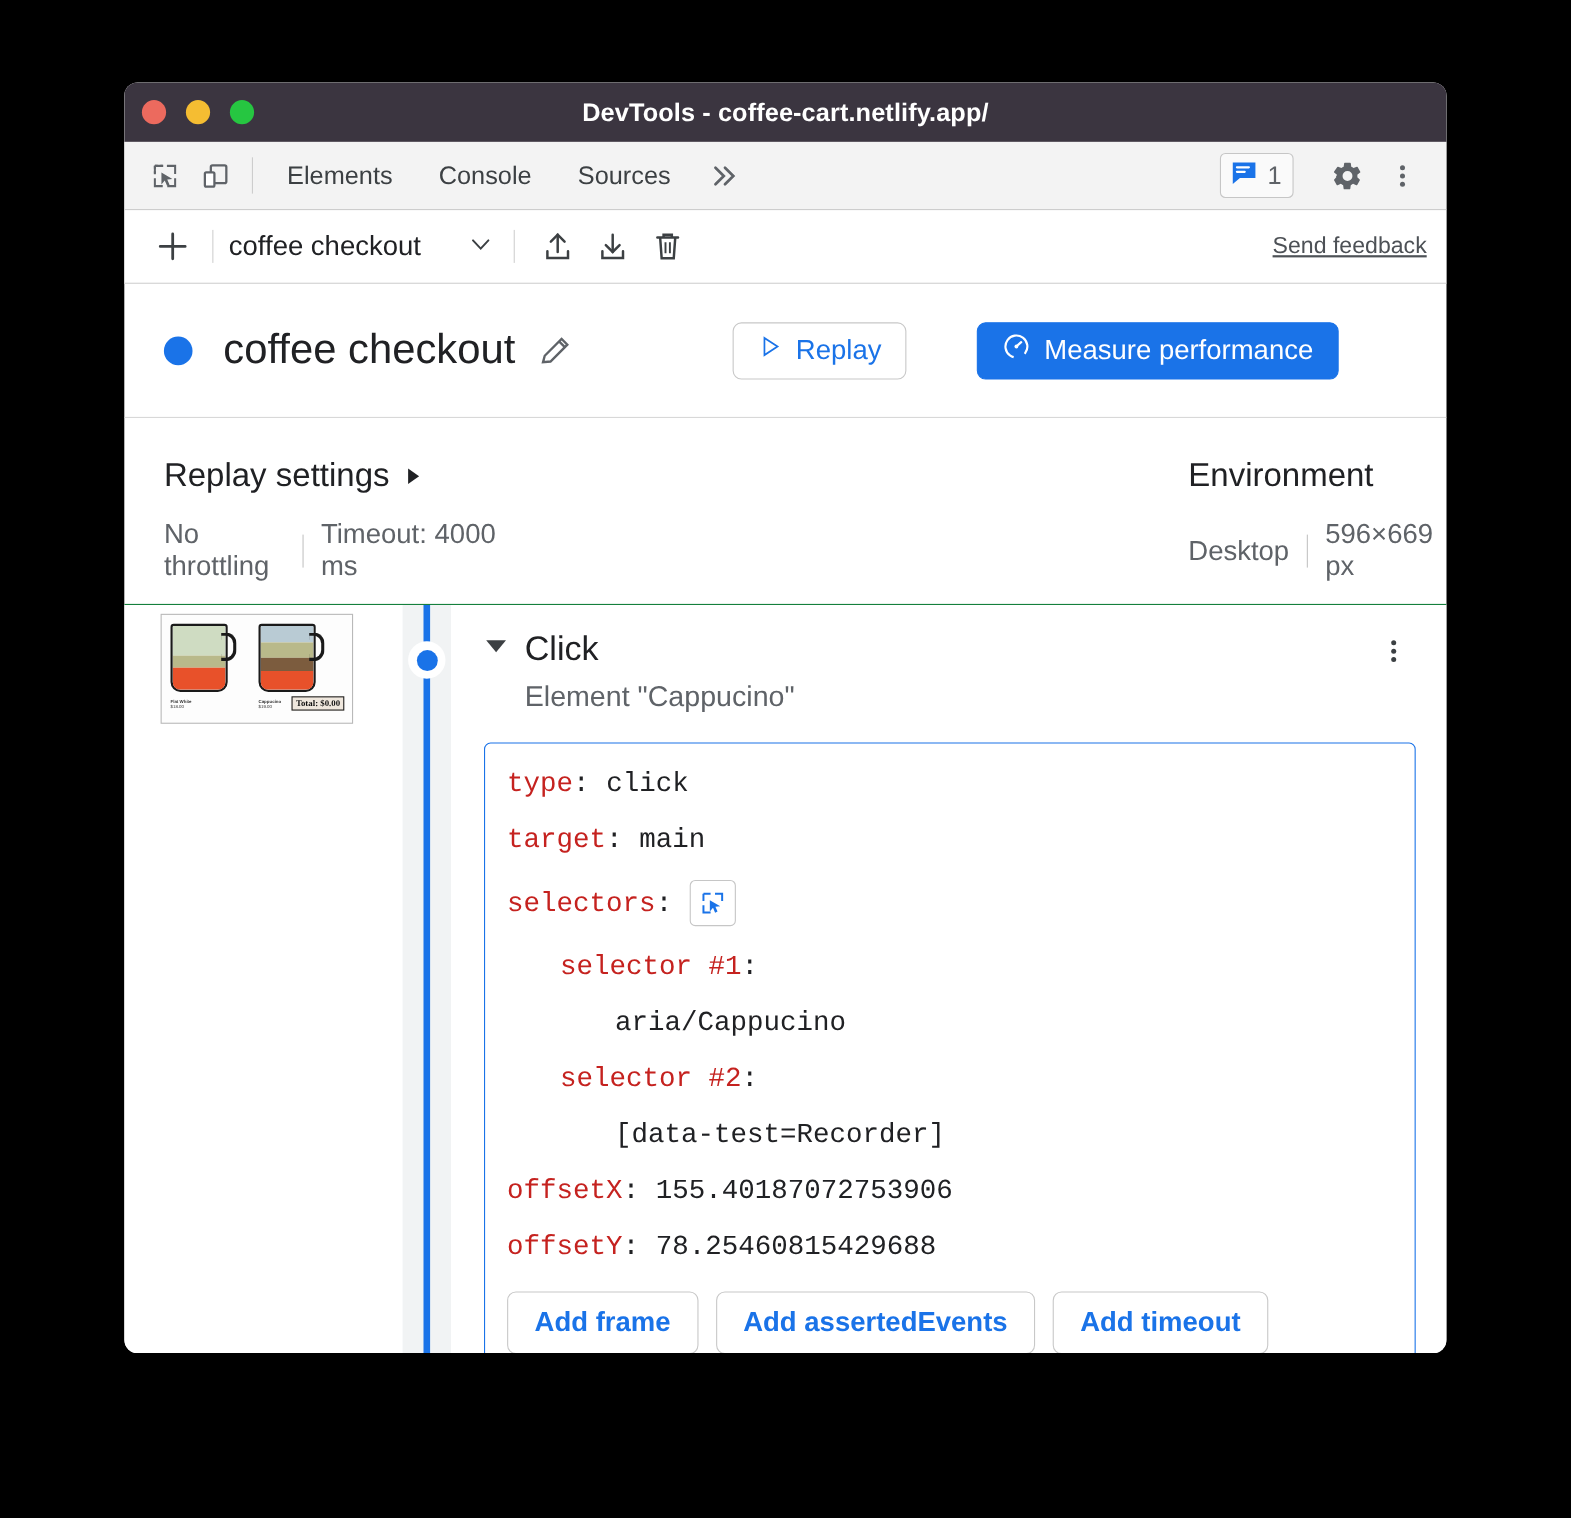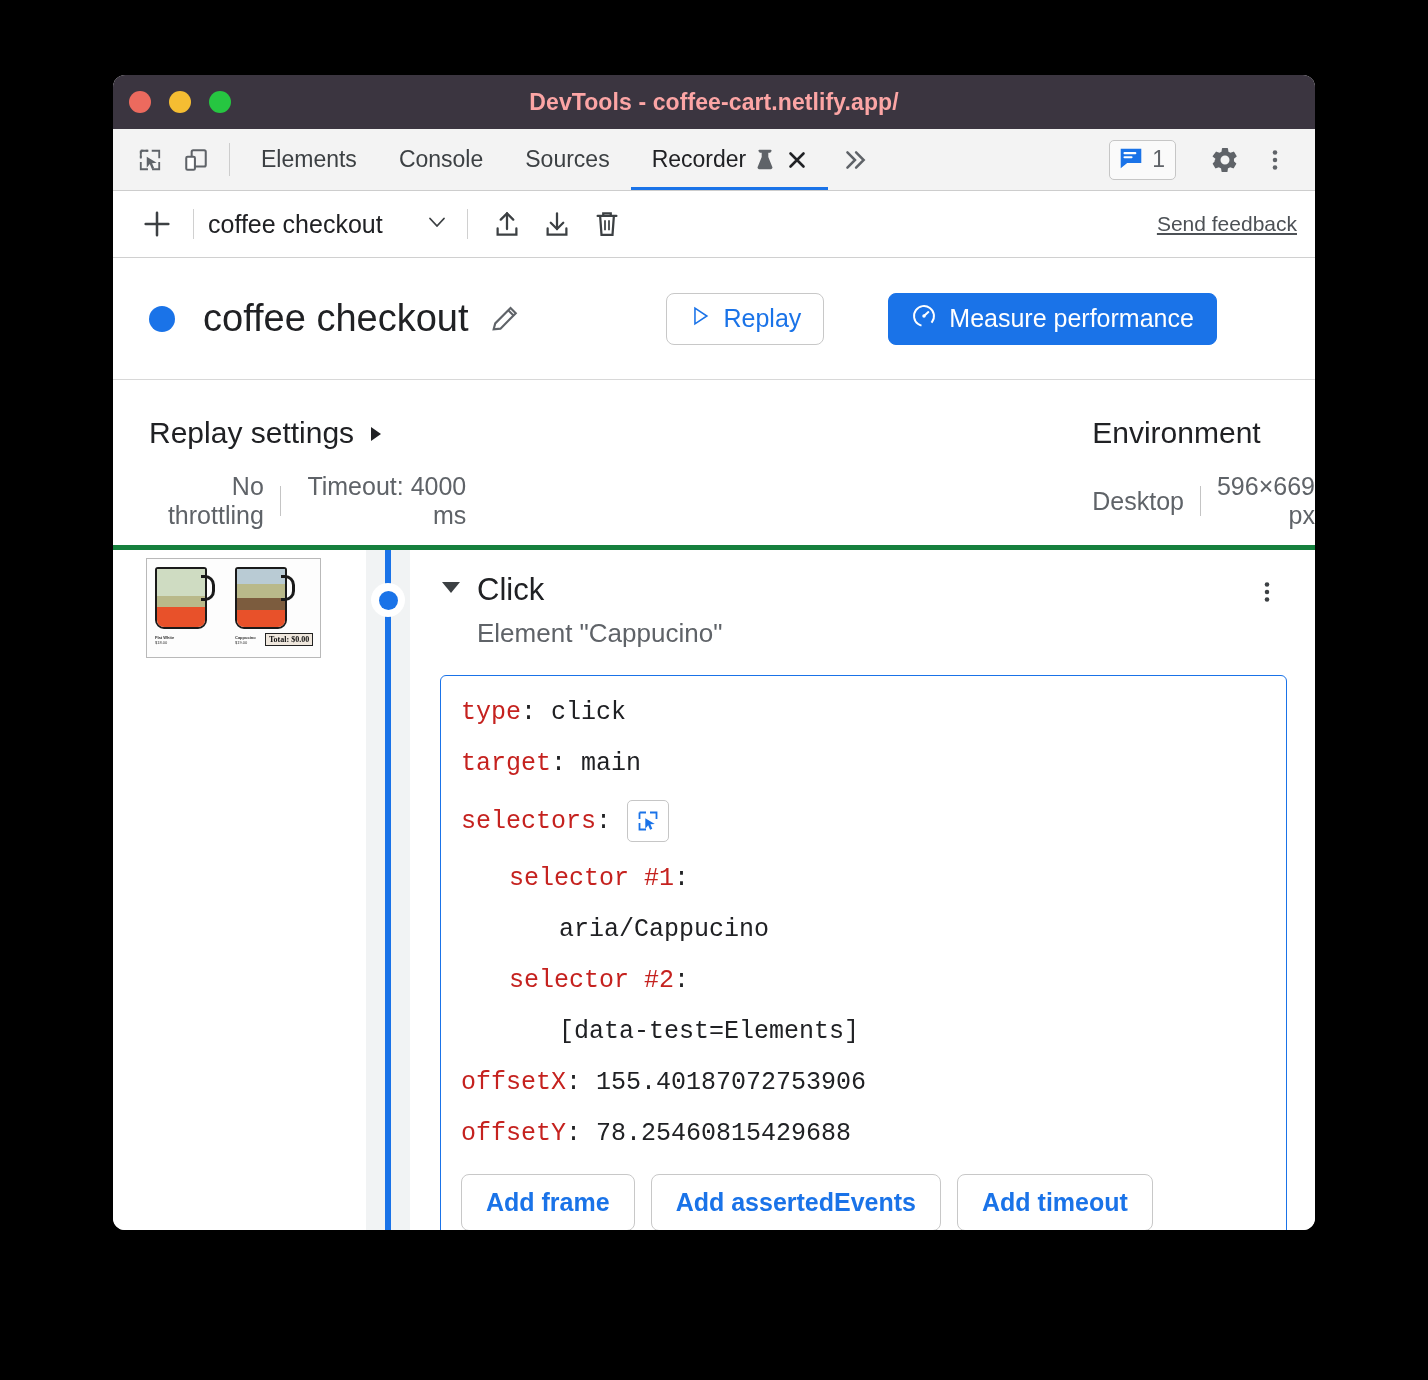--- a/index.html
+++ b/index.html
@@ -42,21 +42,21 @@
     display: flex;
     gap: 18px;
   }
   .light { width: 22px; height: 22px; border-radius: 50%; }
   .light.close { background: #ec6a5e; }
   .light.min   { background: #f5bd32; }
   .light.max   { background: #26c641; }
   #window-title {
     width: 100%;
     text-align: center;
-    color: #fca5a5;
+    color: #ffffff;
     font-size: 23px;
     font-weight: bold;
     letter-spacing: 0.1px;
   }
 
   
   #tabbar {
     height: 62px;
     background: #f3f3f3;
     border-bottom: 1px solid #cdcdcd;
@@ -203,25 +203,24 @@
   }
   .btn.primary {
     background: #1a73e8;
     border: 1px solid #1a73e8;
     color: #ffffff;
   }
 
   
   #settings-strip {
     height: 170px;
-    border-bottom: 5px solid #15803d;
-    display: flex;
-    padding: 36px 0 0 0;
-    flex: 0 0 auto;
-    text-align: right;
+    border-bottom: 1px solid #15803d;
+    display: flex;
+    padding: 36px 12px 0 0;
+    flex: 0 0 auto;
   }
   .ss-col { padding-left: 36px; }
   .ss-col.right { margin-left: 626px; padding-left: 0; }
   .ss-title {
     font-size: 30px;
     color: #202124;
     display: flex;
     align-items: center;
     gap: 14px;
   }
@@ -439,34 +438,20 @@
 
     <div class="tab">
       <span>Elements</span>
     </div>
     <div class="tab">
       <span>Console</span>
     </div>
     <div class="tab">
       <span>Sources</span>
     </div>
-    <div class="tab active">
-      <span>Recorder</span>
-      <span class="flask">
-        <svg width="20" height="22" viewBox="0 0 20 24">
-          <path d="M4 2h12v2h-2.4v4.6L18 19.5c0.5 1.3-0.3 2.5-1.6 2.5H3.6C2.3 22 1.5 20.8 2 19.5L6.4 8.6V4H4z" fill="#5f6368"></path>
-          <path d="M4 2h12" stroke="#5f6368" stroke-width="2.4" stroke-linecap="round"></path>
-        </svg>
-      </span>
-      <span class="tabclose">
-        <svg width="20" height="20" viewBox="0 0 20 20">
-          <path d="M3.5 3.5 L16.5 16.5 M16.5 3.5 L3.5 16.5" stroke="#202124" stroke-width="2.6" stroke-linecap="round"></path>
-        </svg>
-      </span>
-    </div>
 
     <div class="chev-more">
       <svg width="26" height="26" viewBox="0 0 24 24">
         <path d="M5 5 l7 7 -7 7" stroke="#5f6368" stroke-width="2.3" fill="none" stroke-linecap="round"></path>
         <path d="M13 5 l7 7 -7 7" stroke="#5f6368" stroke-width="2.3" fill="none" stroke-linecap="round"></path>
       </svg>
     </div>
 
     <div id="tabbar-right">
       <div class="msg-badge">
@@ -688,21 +673,21 @@
         <div class="kv ind2">
           <span class="v">aria/Cappucino</span>
         </div>
 
         <div class="kv ind1">
           <span class="k">selector #2</span>
             <span class="v">:</span>
         </div>
 
         <div class="kv ind2">
-          <span class="v">[data-test=Elements]</span>
+          <span class="v">[data-test=Recorder]</span>
         </div>
 
         <div class="kv">
           <span class="k">offsetX</span>
             <span class="v">:&nbsp;</span>
             <span class="v">155.40187072753906</span>
         </div>
 
         <div class="kv last">
           <span class="k">offsetY</span>

